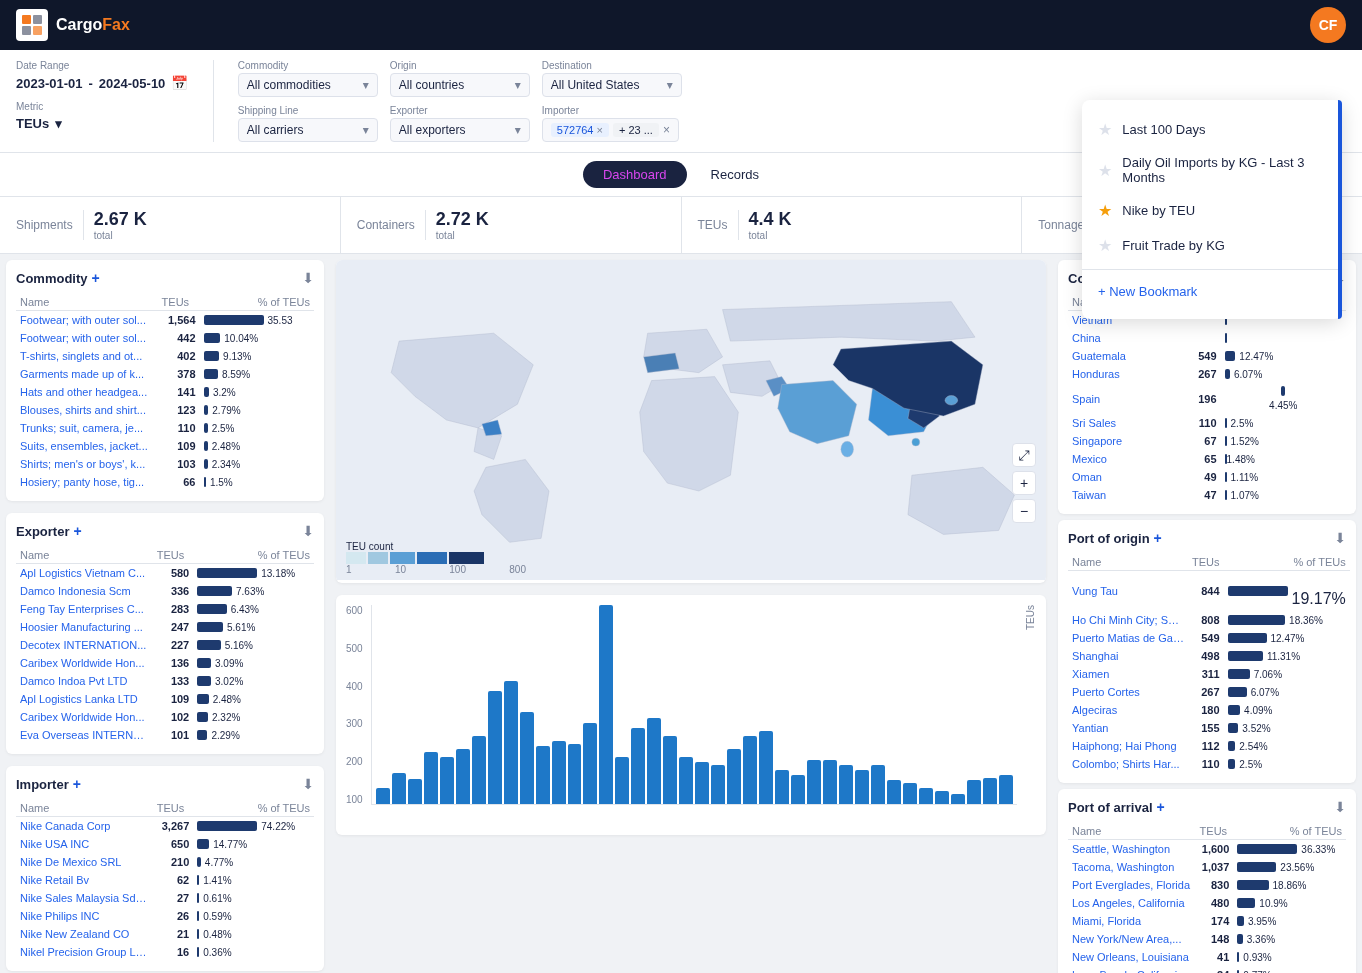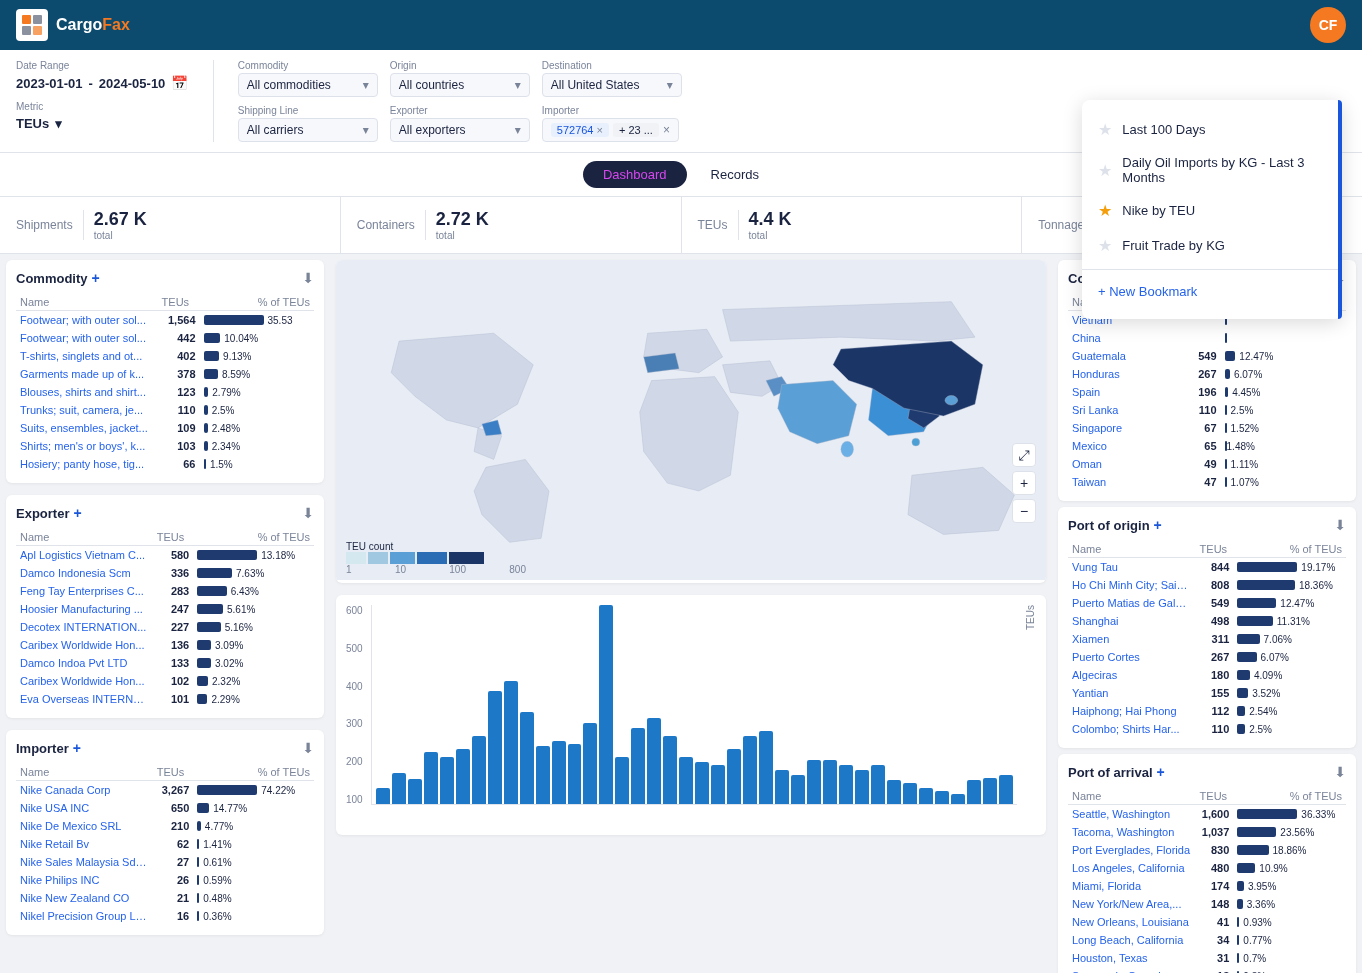--- a/index.html
+++ b/index.html
@@ -1,19 +1,19 @@
 <!DOCTYPE html>
 <html><head>
   <meta charset="utf-8">
   <style>
     * { box-sizing: border-box; margin: 0; padding: 0; }
     body { font-family: -apple-system, BlinkMacSystemFont, 'Segoe UI', sans-serif; background: #f0f2f5; font-size: 12px; color: #1a2340; overflow-x: hidden; }
 
     
-    .header { background: #0c4a6e; display: flex; align-items: center; justify-content: space-between; padding: 0 16px; height: 50px; }
+    .header { background: #0f172a; display: flex; align-items: center; justify-content: space-between; padding: 0 16px; height: 50px; }
     .logo { display: flex; align-items: center; gap: 8px; }
     .logo-icon { width: 32px; height: 32px; background: #fff; border-radius: 4px; display: flex; align-items: center; justify-content: center; }
     .logo-icon svg { width: 24px; height: 24px; }
     .logo-text { color: #fff; font-size: 16px; font-weight: 700; }
     .logo-text span { color: #f47920; }
     .avatar { width: 36px; height: 36px; border-radius: 50%; background: #f47920; display: flex; align-items: center; justify-content: center; color: #fff; font-weight: 700; font-size: 14px; }
 
     
     .filter-bar { background: #fff; padding: 10px 16px; display: flex; gap: 20px; align-items: flex-start; border-bottom: 1px solid #e0e4ea; flex-wrap: wrap; }
     .filter-group { display: flex; flex-direction: column; gap: 4px; }
@@ -273,20 +273,30 @@
               <td style="color: rgb(37, 99, 235); max-width: 120px; overflow: hidden; text-overflow: ellipsis; white-space: nowrap;">Garments made up of k...</td>
               <td style="text-align: right; font-weight: 600;">378</td>
               <td>
                 <div style="display:flex;align-items:center;gap:4px;">
                   <div style="width:14.399999999999999px;height:10px;background:#1e3a6e;border-radius:2px;flex-shrink:0;"></div>
                   <span style="font-size:10px;color:#1a2340;white-space:nowrap;">8.59%</span>
                 </div>
               </td>
             </tr>
             <tr>
+              <td style="color: rgb(37, 99, 235); max-width: 120px; overflow: hidden; text-overflow: ellipsis; white-space: nowrap;">Hats and other headgea...</td>
+              <td style="text-align: right; font-weight: 600;">141</td>
+              <td>
+                <div style="display:flex;align-items:center;gap:4px;">
+                  <div style="width:5.3999999999999995px;height:10px;background:#1e3a6e;border-radius:2px;flex-shrink:0;"></div>
+                  <span style="font-size:10px;color:#1a2340;white-space:nowrap;">3.2%</span>
+                </div>
+              </td>
+            </tr>
+            <tr>
               <td style="color: rgb(37, 99, 235); max-width: 120px; overflow: hidden; text-overflow: ellipsis; white-space: nowrap;">Blouses, shirts and shirt...</td>
               <td style="text-align: right; font-weight: 600;">123</td>
               <td>
                 <div style="display:flex;align-items:center;gap:4px;">
                   <div style="width:4.8px;height:10px;background:#1e3a6e;border-radius:2px;flex-shrink:0;"></div>
                   <span style="font-size:10px;color:#1a2340;white-space:nowrap;">2.79%</span>
                 </div>
               </td>
             </tr>
             <tr>
@@ -410,20 +420,30 @@
                 </div>
               </td>
             </tr>
             <tr>
               <td style="color: rgb(37, 99, 235); max-width: 120px; overflow: hidden; text-overflow: ellipsis; white-space: nowrap;">Damco Indoa Pvt LTD</td>
               <td style="text-align: right; font-weight: 600;">133</td>
               <td>
                 <div style="display:flex;align-items:center;gap:4px;">
                   <div style="width:13.8px;height:10px;background:#1e3a6e;border-radius:2px;flex-shrink:0;"></div>
                   <span style="font-size:10px;color:#1a2340;white-space:nowrap;">3.02%</span>
+                </div>
+              </td>
+            </tr>
+            <tr>
+              <td style="color: rgb(37, 99, 235); max-width: 120px; overflow: hidden; text-overflow: ellipsis; white-space: nowrap;">Apl Logistics Lanka LTD</td>
+              <td style="text-align: right; font-weight: 600;">109</td>
+              <td>
+                <div style="display:flex;align-items:center;gap:4px;">
+                  <div style="width:11.4px;height:10px;background:#1e3a6e;border-radius:2px;flex-shrink:0;"></div>
+                  <span style="font-size:10px;color:#1a2340;white-space:nowrap;">2.48%</span>
                 </div>
               </td>
             </tr>
             <tr>
               <td style="color: rgb(37, 99, 235); max-width: 120px; overflow: hidden; text-overflow: ellipsis; white-space: nowrap;">Caribex Worldwide Hon...</td>
               <td style="text-align: right; font-weight: 600;">102</td>
               <td>
                 <div style="display:flex;align-items:center;gap:4px;">
                   <div style="width:10.799999999999999px;height:10px;background:#1e3a6e;border-radius:2px;flex-shrink:0;"></div>
                   <span style="font-size:10px;color:#1a2340;white-space:nowrap;">2.32%</span>
@@ -733,28 +753,28 @@
                 <div style="display:flex;align-items:center;gap:4px;">
                   <div style="width:5.3999999999999995px;height:10px;background:#1e3a6e;border-radius:2px;flex-shrink:0;"></div>
                   <span style="font-size:10px;color:#1a2340;white-space:nowrap;">6.07%</span>
                 </div>
               </td>
             </tr>
             <tr>
               <td style="color: rgb(37, 99, 235); max-width: 120px; overflow: hidden; text-overflow: ellipsis; white-space: nowrap;">Spain</td>
               <td style="text-align: right; font-weight: 600;">196</td>
               <td>
-                <div style="display:flex;align-items:center;gap:4px;">
+                <div style="display:flex;align-items:center;gap:4px;flex-direction:column;">
                   <div style="width:3.5999999999999996px;height:10px;background:#1e3a6e;border-radius:2px;flex-shrink:0;"></div>
                   <span style="font-size:10px;color:#1a2340;white-space:nowrap;">4.45%</span>
                 </div>
               </td>
             </tr>
             <tr>
-              <td style="color: rgb(37, 99, 235); max-width: 120px; overflow: hidden; text-overflow: ellipsis; white-space: nowrap;">Sri Lanka</td>
+              <td style="color: rgb(37, 99, 235); max-width: 120px; overflow: hidden; text-overflow: ellipsis; white-space: nowrap;">Sri Sales</td>
               <td style="text-align: right; font-weight: 600;">110</td>
               <td>
                 <div style="display:flex;align-items:center;gap:4px;">
                   <div style="width:2px;height:10px;background:#1e3a6e;border-radius:2px;flex-shrink:0;"></div>
                   <span style="font-size:10px;color:#1a2340;white-space:nowrap;">2.5%</span>
                 </div>
               </td>
             </tr>
             <tr>
               <td style="color: rgb(37, 99, 235); max-width: 120px; overflow: hidden; text-overflow: ellipsis; white-space: nowrap;">Singapore</td>
@@ -816,21 +836,21 @@
             <th>% of TEUs</th>
           </tr>
         </thead>
         <tbody id="port-origin-tbody">
             <tr>
               <td style="color: rgb(37, 99, 235); max-width: 120px; overflow: hidden; text-overflow: ellipsis; white-space: nowrap;">Vung Tau</td>
               <td style="text-align: right; font-weight: 600;">844</td>
               <td>
                 <div style="display:flex;align-items:center;gap:4px;">
                   <div style="width:60px;height:10px;background:#1e3a6e;border-radius:2px;flex-shrink:0;"></div>
-                  <span style="font-size:10px;color:#1a2340;white-space:nowrap;">19.17%</span>
+                  <span style="font-size:16px;color:#1a2340;white-space:nowrap;margin-top:16px;">19.17%</span>
                 </div>
               </td>
             </tr>
             <tr>
               <td style="color: rgb(37, 99, 235); max-width: 120px; overflow: hidden; text-overflow: ellipsis; white-space: nowrap;">Ho Chi Minh City; Saigo...</td>
               <td style="text-align: right; font-weight: 600;">808</td>
               <td>
                 <div style="display:flex;align-items:center;gap:4px;">
                   <div style="width:57.599999999999994px;height:10px;background:#1e3a6e;border-radius:2px;flex-shrink:0;"></div>
                   <span style="font-size:10px;color:#1a2340;white-space:nowrap;">18.36%</span>

